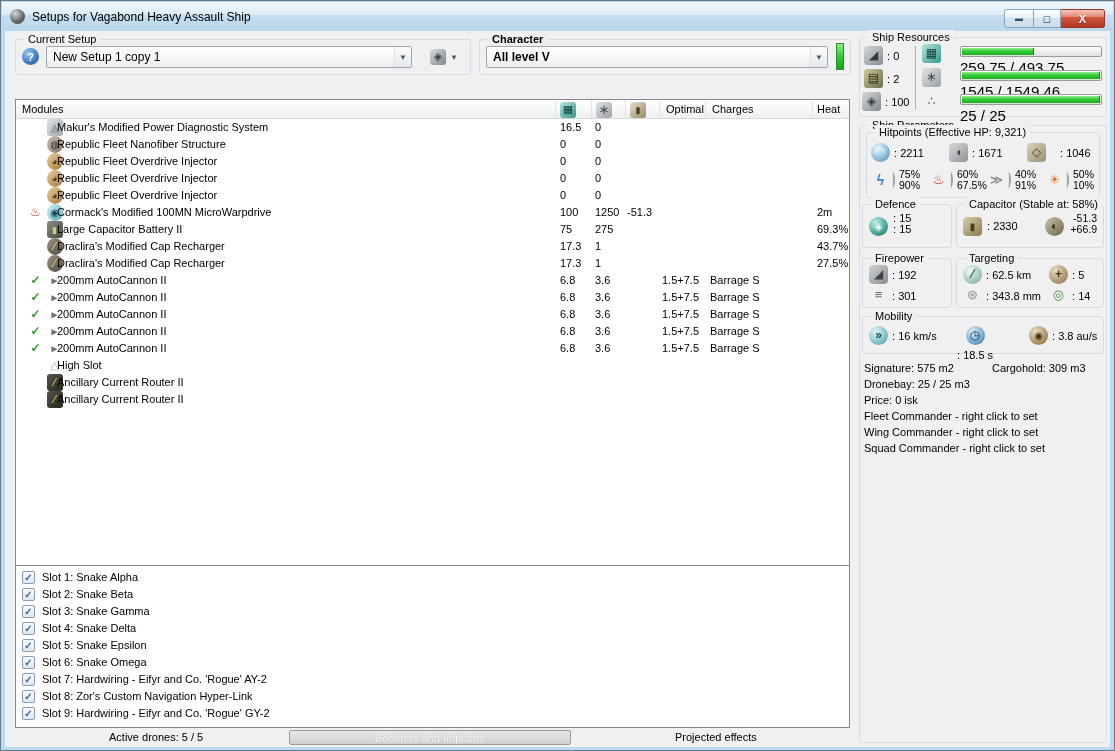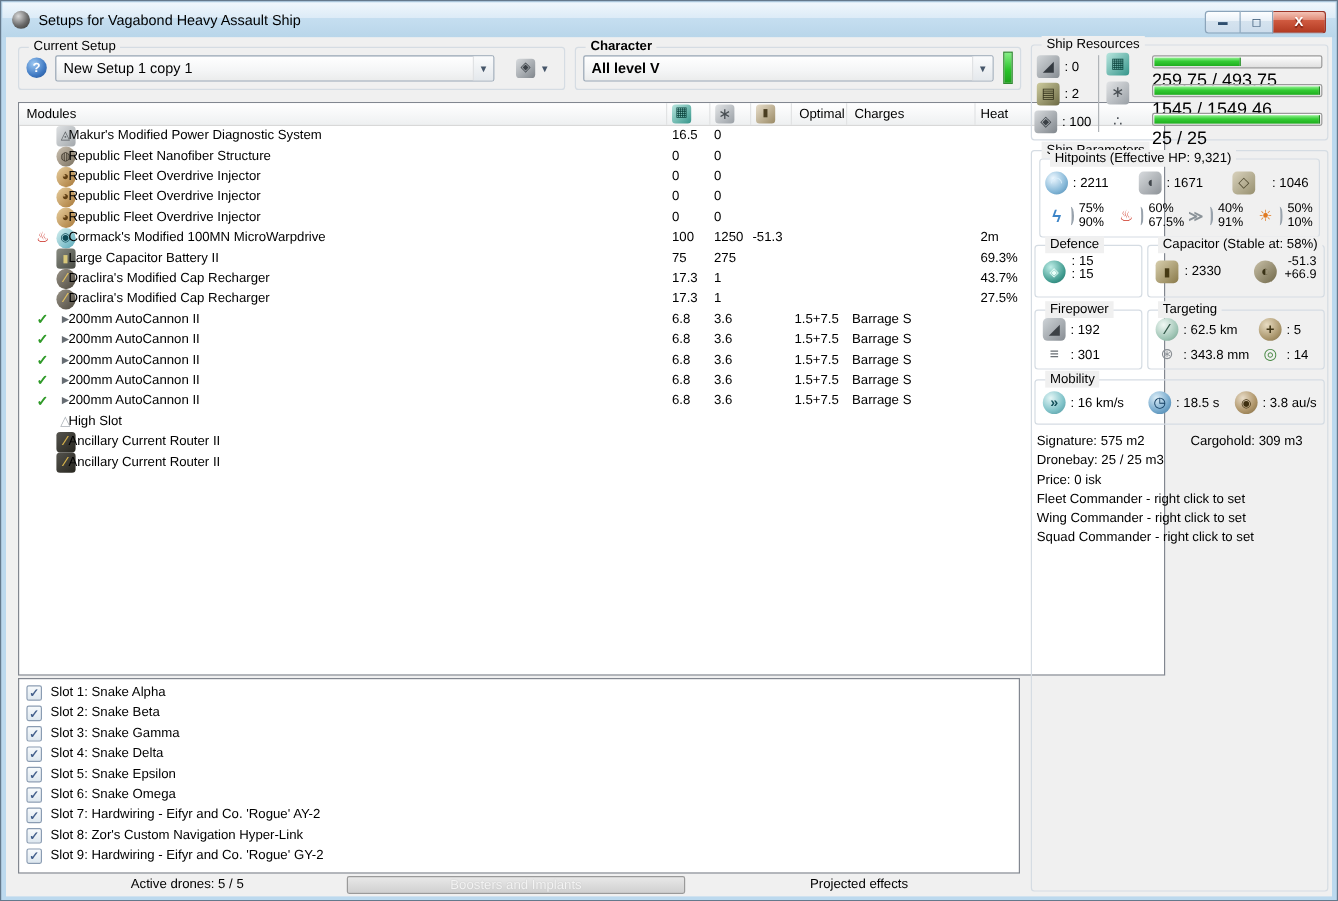--- a/index.html
+++ b/index.html
@@ -150,21 +150,21 @@
 
     <div class="gbox" style="left:474px;top:8px;width:372px;height:36px;font-weight:bold;">
       <div class="glabel">Character</div>
       <div class="combo" style="left:6px;top:6px;width:342px;">
         <span class="cval">All level V</span>
         <span class="carr">▼</span>
       </div>
       <div class="statusbar-green" style="left:356px;top:3px;"></div>
     </div>
 
-    <div class="listview" style="left:10px;top:54px;width:956px;height:478px;">
+    <div class="listview" style="left:10px;top:68px;width:835px;height:478px;">
       <div class="lv-head">
         <span class="hc hc-name">Modules</span>
         <span class="hc hc-cpu"><span class="ico ic-cpu"></span></span>
         <span class="hc hc-pg"><span class="ico ic-pg"></span></span>
         <span class="hc hc-cap"><span class="ico ic-capcol"></span></span>
         <span class="hc hc-opt">Optimal</span>
         <span class="hc hc-chg">Charges</span>
         <span class="hc hc-heat">Heat</span>
       </div>
       <div class="lv-body">
@@ -517,21 +517,21 @@
           <span class="cv">14</span>
         </div>
       </div>
 
       <div class="gbox" style="left:2px;top:190px;width:242px;height:38px;">
         <div class="glabel">Mobility</div>
         <div class="statitem" style="left:6px;top:9px;">
           <span class="ico lg ic-speed"></span>
           <span class="cv">16 km/s</span>
         </div>
-        <div class="statitem" style="left:94px;top:9px;">
+        <div class="statitem" style="left:94px;top:9px;flex-direction:column;">
           <span class="ico lg ic-align"></span>
           <span class="cv">18.5 s</span>
         </div>
         <div class="statitem" style="left:166px;top:9px;">
           <span class="ico lg ic-warp"></span>
           <span class="cv">3.8 au/s</span>
         </div>
       </div>
 
       <span class="infoline" style="left:4px;top:236px;">Signature: 575 m2</span>

